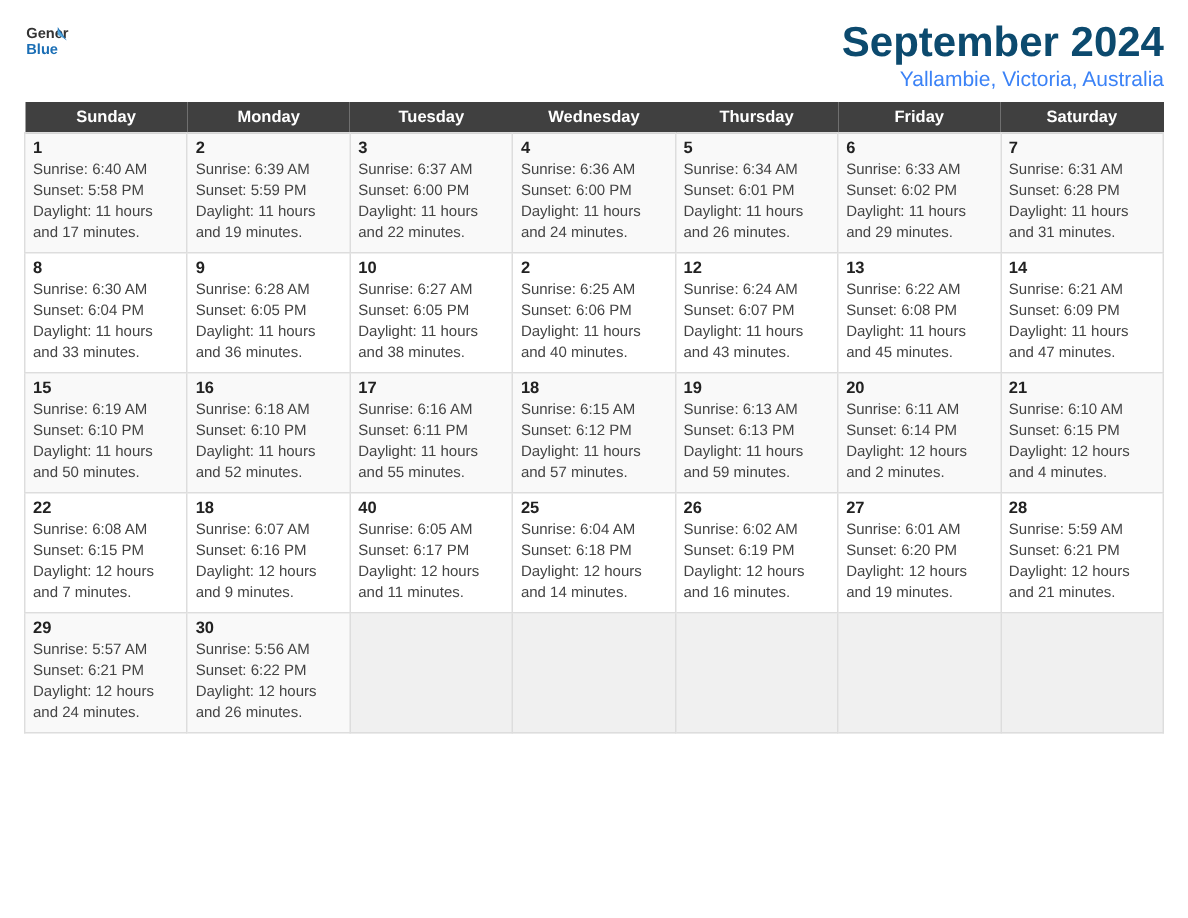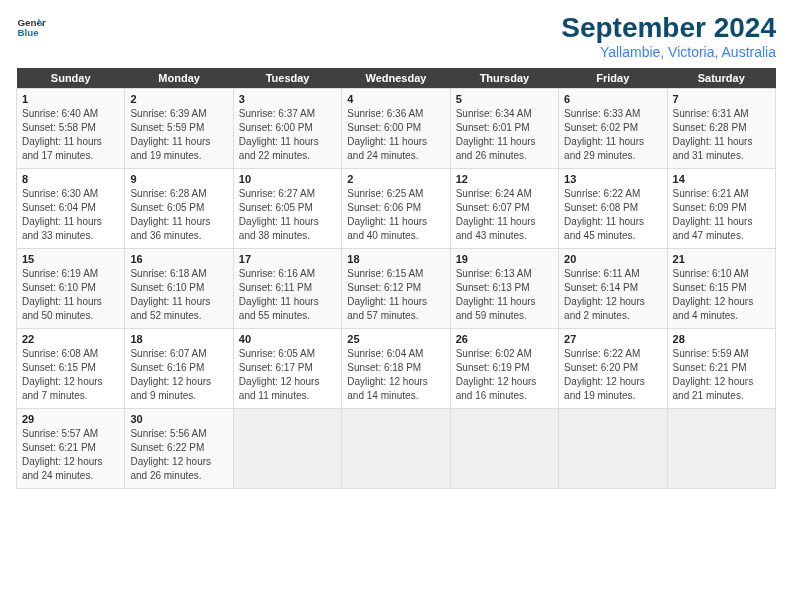--- a/index.html
+++ b/index.html
@@ -275,21 +275,21 @@
 Daylight: 12 hours and 14 minutes.</div>
           </td>
           <td>
             <span class="day-num">26</span>
             <div class="day-info">Sunrise: 6:02 AM
 Sunset: 6:19 PM
 Daylight: 12 hours and 16 minutes.</div>
           </td>
           <td>
             <span class="day-num">27</span>
-            <div class="day-info">Sunrise: 6:22 AM
+            <div class="day-info">Sunrise: 6:01 AM
 Sunset: 6:20 PM
 Daylight: 12 hours and 19 minutes.</div>
           </td>
           <td>
             <span class="day-num">28</span>
             <div class="day-info">Sunrise: 5:59 AM
 Sunset: 6:21 PM
 Daylight: 12 hours and 21 minutes.</div>
           </td>
         </tr>

